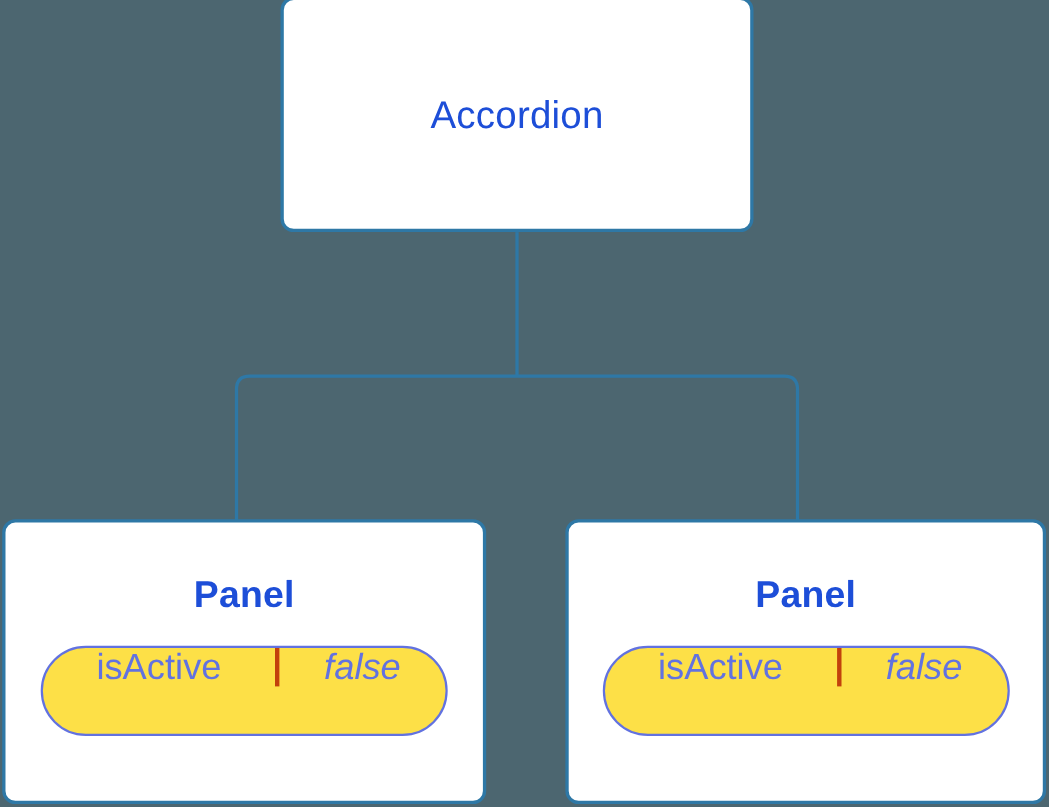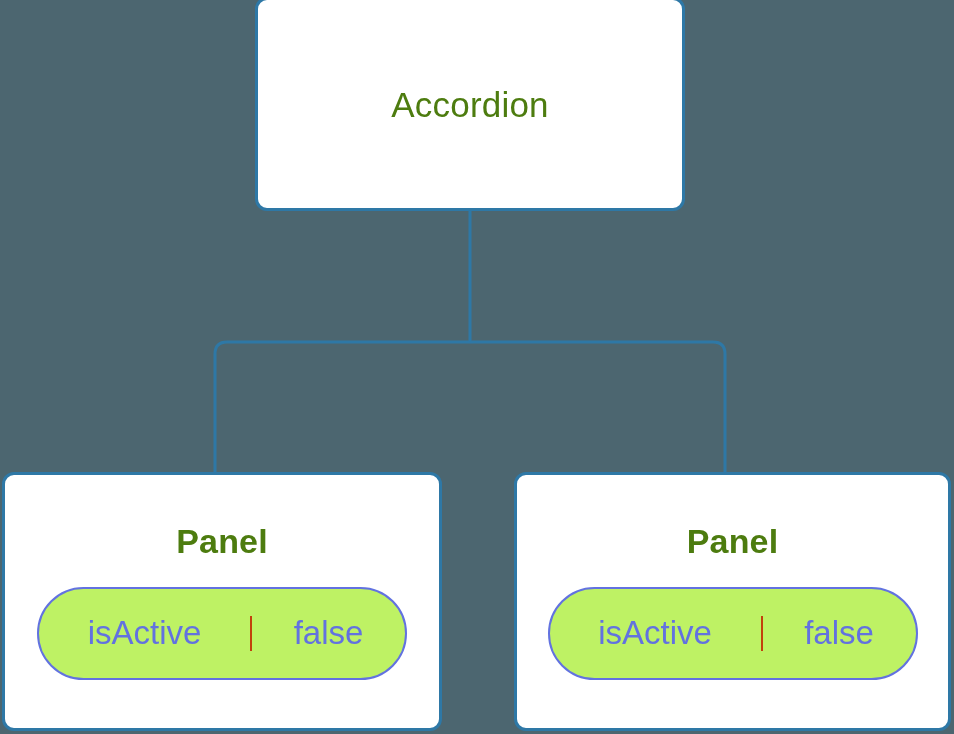--- a/index.html
+++ b/index.html
@@ -60,47 +60,47 @@
   }
 
   .node-child-right {
     left: 514px;
     top: 472px;
     width: 437px;
     height: 259px;
   }
 
   .node-title {
-    color: #4d7c0f;
+    color: #1d4ed8;
     font-size: 34px;
     line-height: 1;
     letter-spacing: 0.2px;
     white-space: nowrap;
   }
 
   .node-root .node-title {
     font-size: 35px;
   }
 
   .node-child-left .node-title,
   .node-child-right .node-title {
     margin-top: 49px;
     font-weight: bold;
   }
 
   
   .state-pill {
     margin-top: 29px;
     display: flex;
-    align-items: center;
+    align-items: flex-start;
     border: 2px solid #6272e0;
     border-radius: 999px;
-    height: 93px;
+    height: 82px;
     box-sizing: border-box;
-    background: #bef264;
+    background: #fde047;
     overflow: hidden;
   }
 
   .pill-key,
   .pill-value {
     display: flex;
     align-items: center;
     justify-content: center;
     color: #6272e0;
     font-size: 33px;
@@ -109,22 +109,23 @@
     box-sizing: border-box;
   }
 
   .pill-key {
     width: 211px;
     padding-bottom: 2px;
   }
 
   .pill-value {
     width: 155px;
-    border-left: 2px solid #c2410c;
+    border-left: 4px solid #c2410c;
     padding-bottom: 2px;
+    font-style: italic;
   }
 </style>
 </head>
 <body>
 
 <div class="diagram">
 
   <svg class="connectors" viewBox="0 0 954 734" width="954" height="734" xmlns="http://www.w3.org/2000/svg" aria-hidden="true">
 
     <path d="M 470 211 L 470 342" fill="none" stroke="#2e78a6" stroke-width="3"></path>

